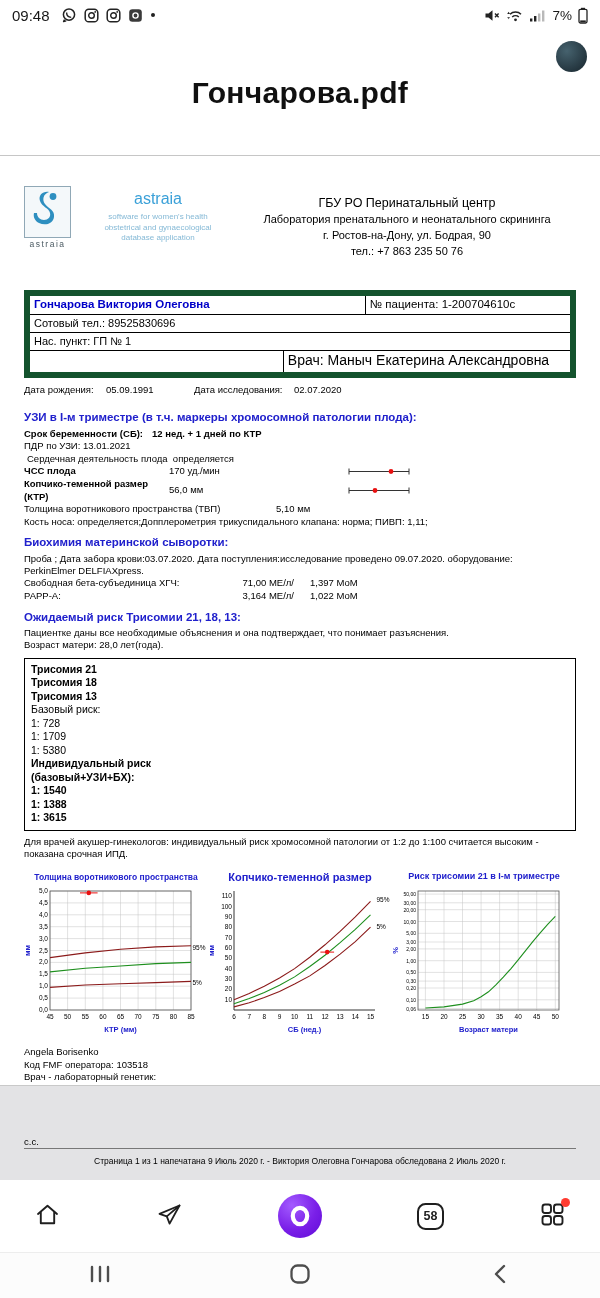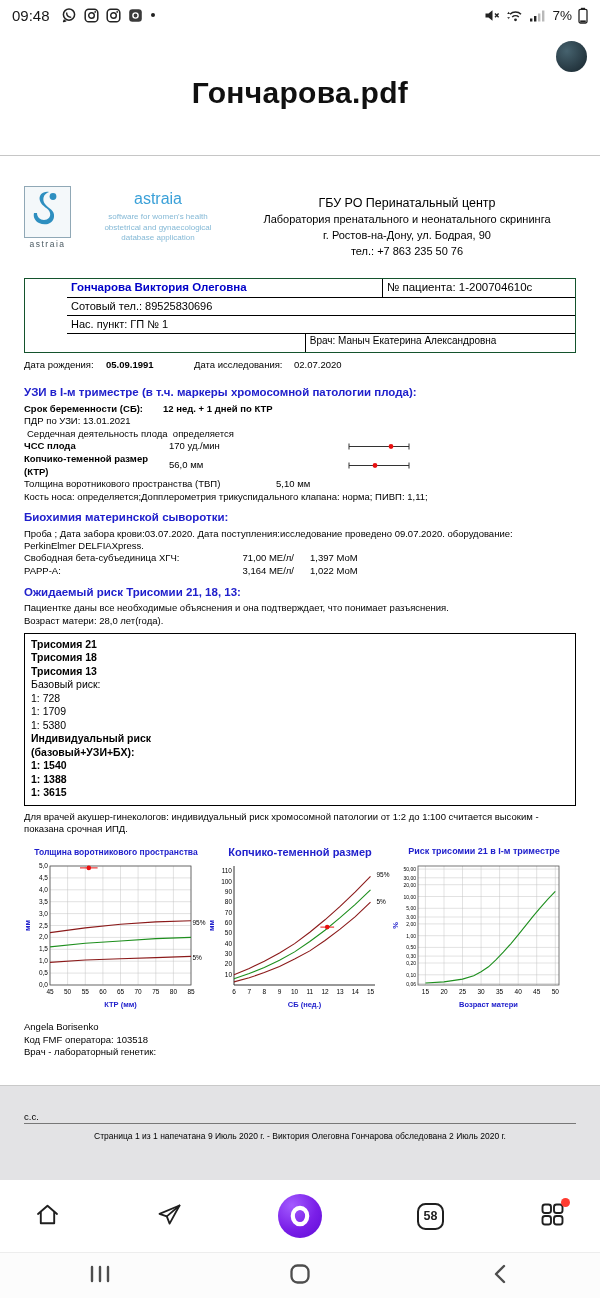--- a/index.html
+++ b/index.html
@@ -29,32 +29,32 @@
   .logo-block { width:54px; }
   .logo-box { width:47px; height:52px; border:1px solid #90a8b6; background:#f4f8fa; display:flex; align-items:center; justify-content:center; }
   .logo-caption { width:47px; text-align:center; font-size:8.5px; color:#4c5b63; letter-spacing:1.5px; margin-top:1px; }
   .brand-block { width:160px; text-align:center; padding-top:3px; }
   .brand-name { font-size:16px; color:#3aa0d8; margin-bottom:3px; }
   .tagline { font-size:8px; color:#85b9d6; line-height:1.3; }
   .clinic-block { flex:1; text-align:center; padding-top:8px; line-height:1.45; }
   .clinic-line0 { font-size:12.5px; }
   .clinic-line { font-size:11px; }
 
-  .ptable { border:1px solid #14532d; margin-top:8px;padding-left:42px; }
+  .ptable { border:6px solid #14532d; margin-top:20px; }
   .prow { display:flex; border-bottom:1px solid #000; min-height:18px; align-items:stretch; }
   .prow:last-child { border-bottom:none; }
   .pcell { padding:1.5px 4px; }
   .cell-name { flex:0 0 62%; color:#0000c8; font-weight:bold; font-size:11.5px; }
   .cell-no { flex:1; border-left:1px solid #000; font-size:11.5px; }
   .cell-full { flex:1; font-size:11px; }
   .cell-empty { flex:0 0 47%; border-right:1px solid #000; }
-  .cell-doctor { flex:1; font-size:10px; }
+  .cell-doctor { flex:1; font-size:14px; }
 
   .dates-row { display:flex; margin:6px 0 7px; font-size:9.5px; }
-  .dates-row .dl1 { width:82px; } .dates-row .dv1 { width:88px;font-weight:bold; }
+  .dates-row .dl1 { width:82px; } .dates-row .dv1 { width:88px; }
   .dates-row .dl2 { width:100px; } 
 
   .sec-heading { color:#2020cc; font-weight:bold; font-size:11.5px; margin:7px 0 3px; }
   .meas-row { display:flex; line-height:12.6px; align-items:center; }
   .pre { white-space:pre-wrap; }
   .b { font-weight:bold; }
   .w145 { width:145px;font-weight:bold; } .w160 { width:160px; } .w252 { width:252px; } .w200 { width:200px; }
   .val70 { width:70px; text-align:right; }
   .mom { margin-left:16px; }
   .range-icon { margin-left:18px; display:inline-flex; }
@@ -221,21 +221,21 @@
     <div class="dates-row">
       <span class="dl1">Дата рождения:</span>
       <span class="dv1">05.09.1991</span>
       <span class="dl2">Дата исследования:</span>
       <span>02.07.2020</span>
     </div>
 
     <div class="sec-heading">УЗИ в I-м триместре (в т.ч. маркеры хромосомной патологии плода):</div>
     <div class="meas-row">
       <span class="b">Срок беременности (СБ):</span>
-      <span class="b" style="margin-left:20px;text-align:right;">12 нед. + 1 дней по КТР</span>
+      <span class="b" style="margin-left:9px;text-align:right;">12 нед. + 1 дней по КТР</span>
     </div>
     <div class="meas-row">ПДР по УЗИ: 13.01.2021</div>
     <div class="meas-row pre" style="padding-left:3px;">Сердечная деятельность плода  определяется</div>
     <div class="meas-row">
       <span class="w145">ЧСС плода</span>
       <span class="w160">170 уд./мин</span>
       <span class="range-icon">
         <svg width="66" height="11" viewBox="0 0 66 11">
             <line x1="2" y1="5.5" x2="62" y2="5.5" stroke="#333" stroke-width="1"></line>
             <line x1="2" y1="2.5" x2="2" y2="8.5" stroke="#333" stroke-width="1"></line>

